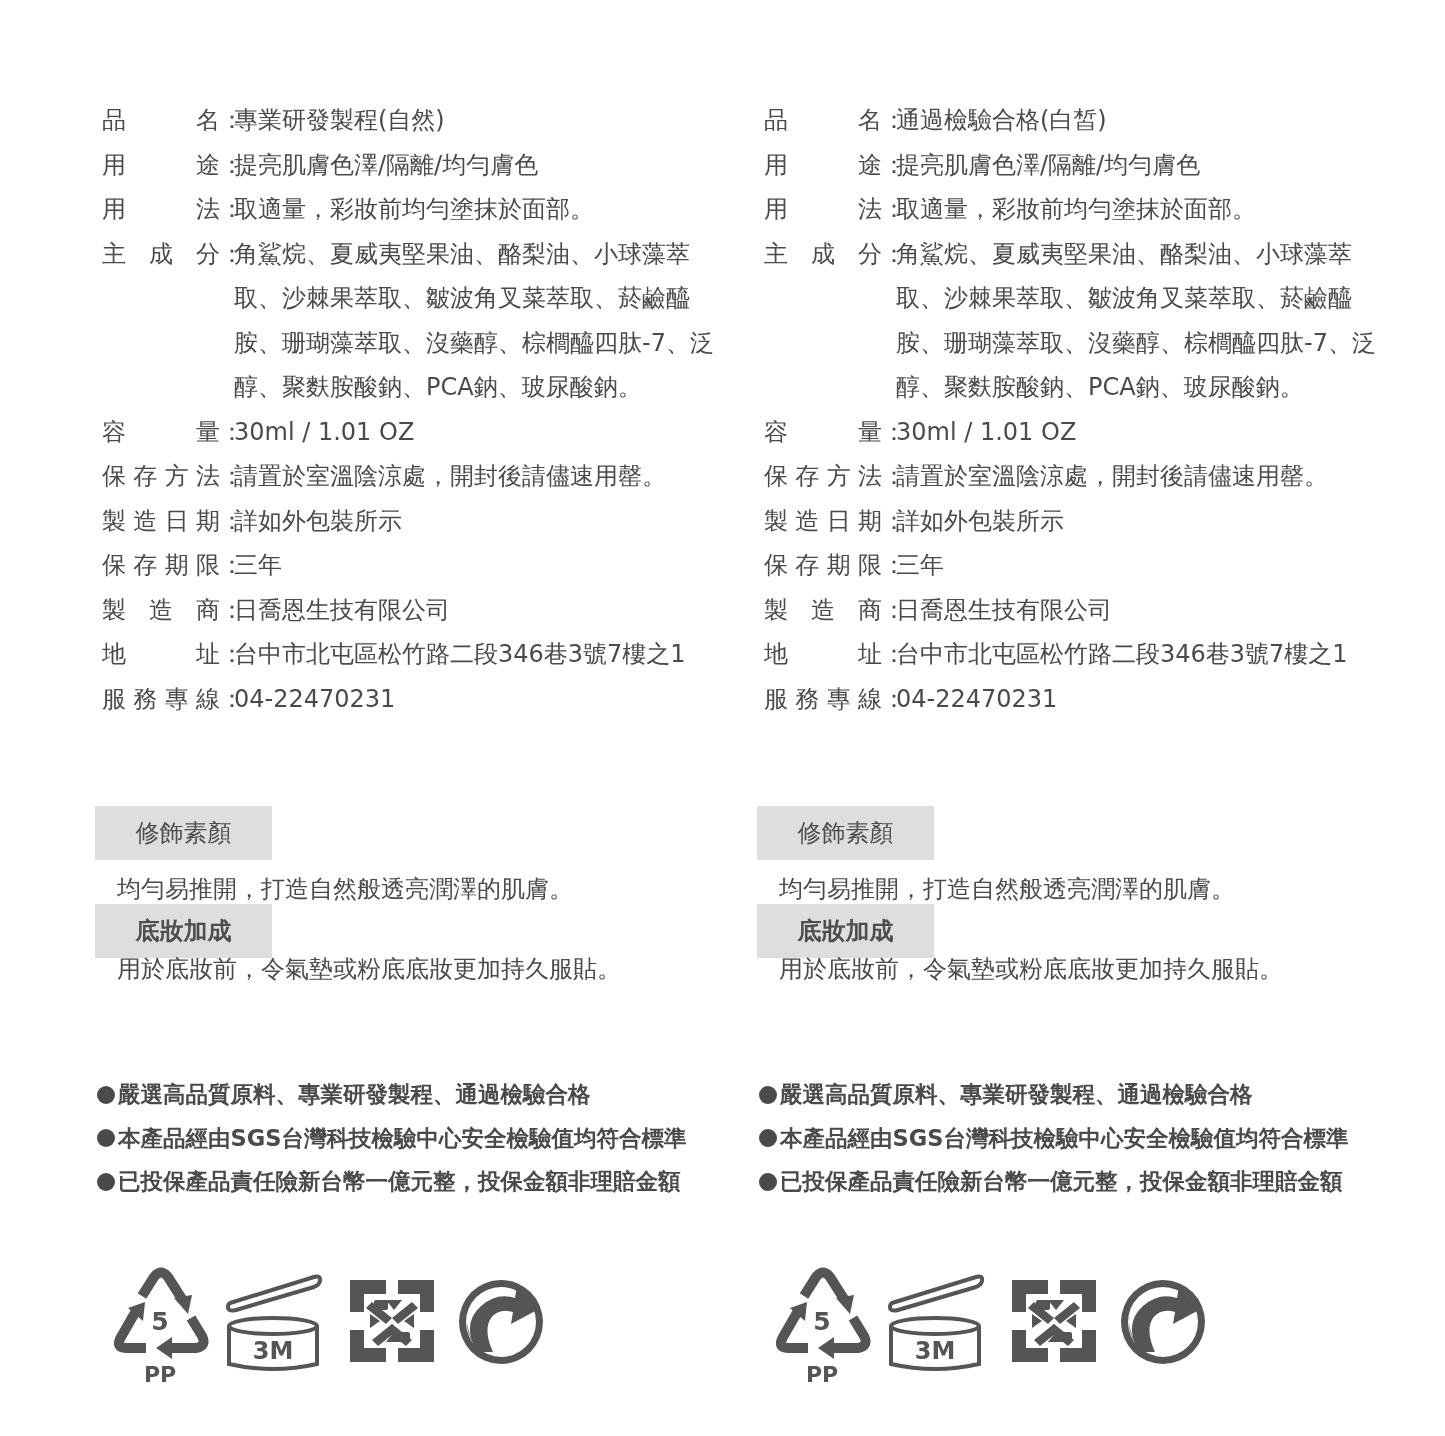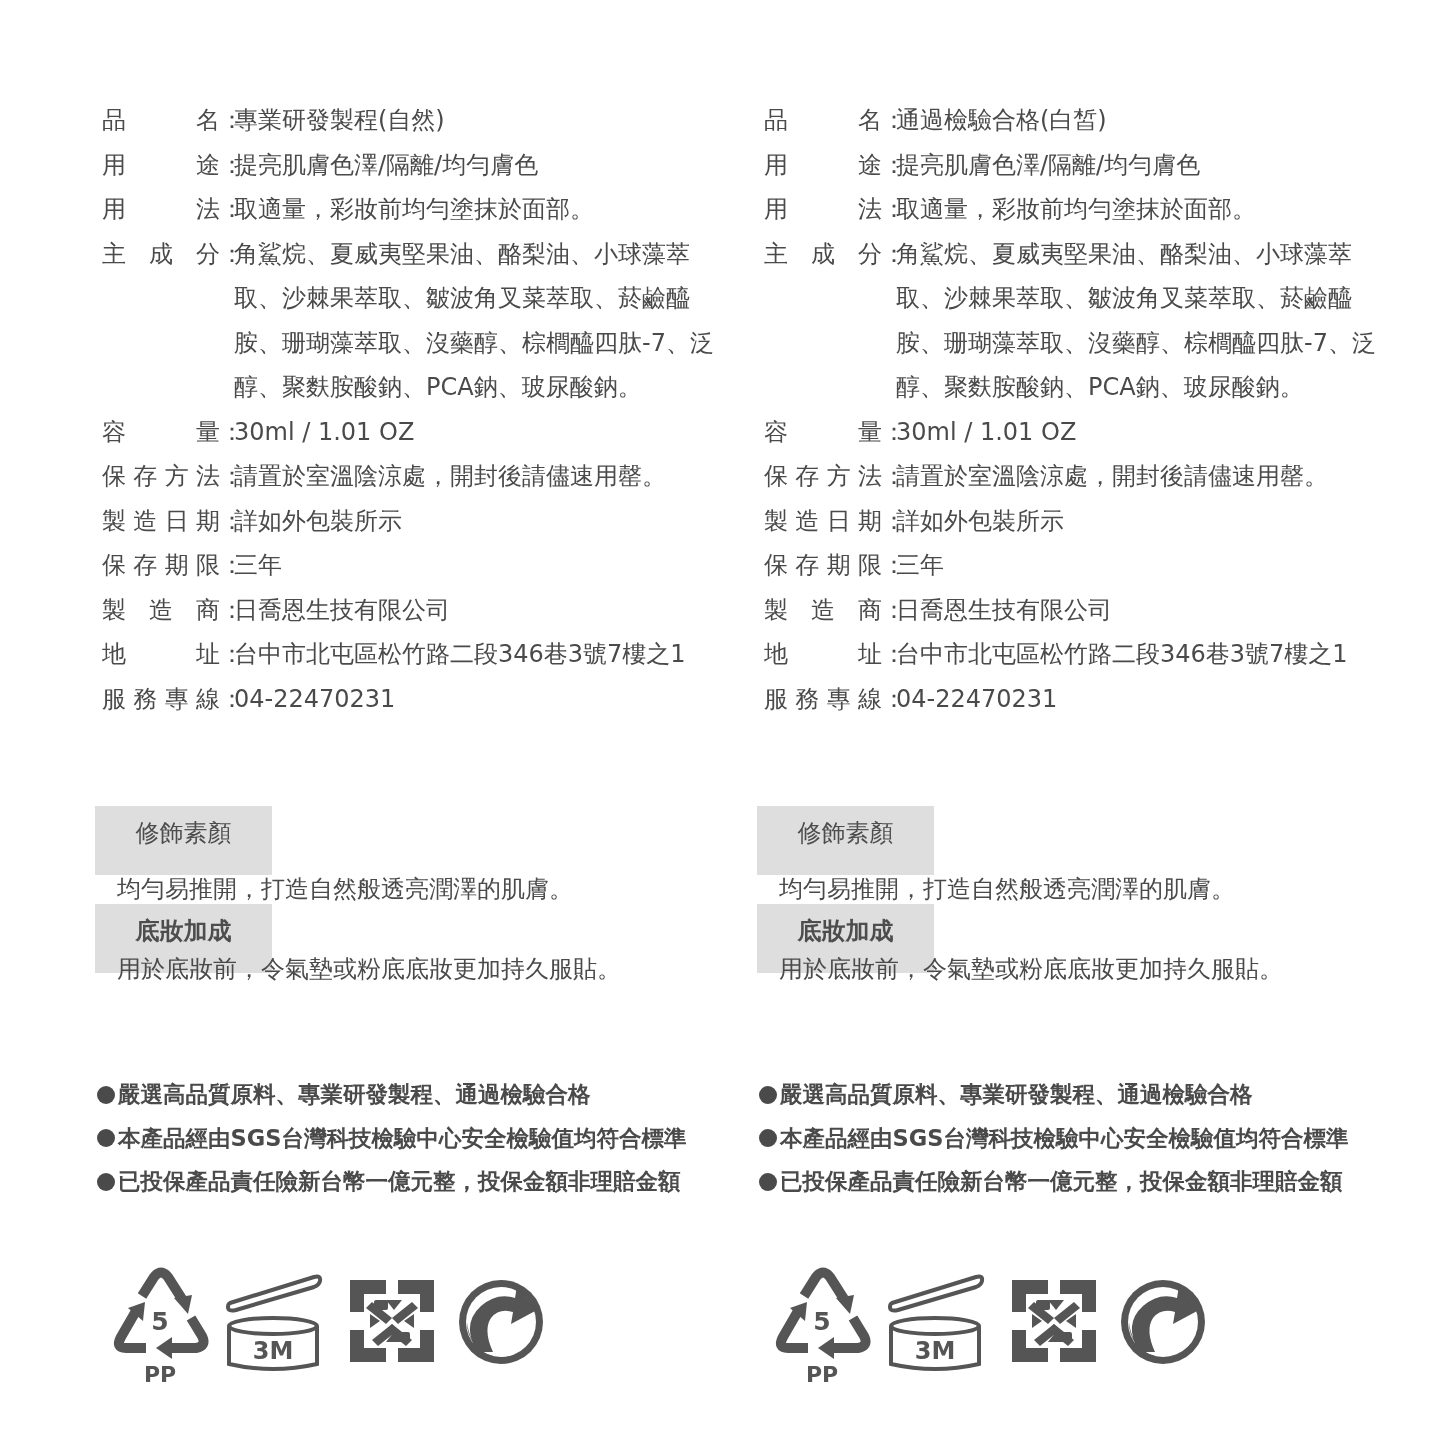--- a/index.html
+++ b/index.html
@@ -13,21 +13,21 @@
   .col.right { left: 662px; }
 
   .spec { position: absolute; left: 102px; top: 98px; width: 620px; }
   .row { display: flex; align-items: flex-start; font-size: 24px; line-height: 44.5px; white-space: nowrap; }
   .row .lbl { width: 118px; display: flex; justify-content: space-between; flex: 0 0 auto; }
   .row .lbl span { display: inline-block; }
   .row .colon { width: 14px; text-align: center; flex: 0 0 auto; }
   .row .val { flex: 1 1 auto; white-space: normal; word-break: break-all; width: 482px; }
 
   .tag {
-    position: absolute; left: 95px; width: 177px; height: 69px;
+    position: absolute; left: 95px; width: 177px; height: 54px;
     background: #dedede; color: #4d4d4d;
     font-size: 24px; line-height: 54px; text-align: center;
   }
   .tag.t1 { top: 806px; }
   .tag.t2 { top: 904px; font-weight: bold; }
   .desc { position: absolute; left: 117px; font-size: 24px; line-height: 30px; white-space: nowrap; }
   .desc.d1 { top: 874px; }
   .desc.d2 { top: 954px; }
 
   .bullets { position: absolute; left: 97px; top: 1073px; font-size: 22.5px; line-height: 43.5px; white-space: nowrap; }

